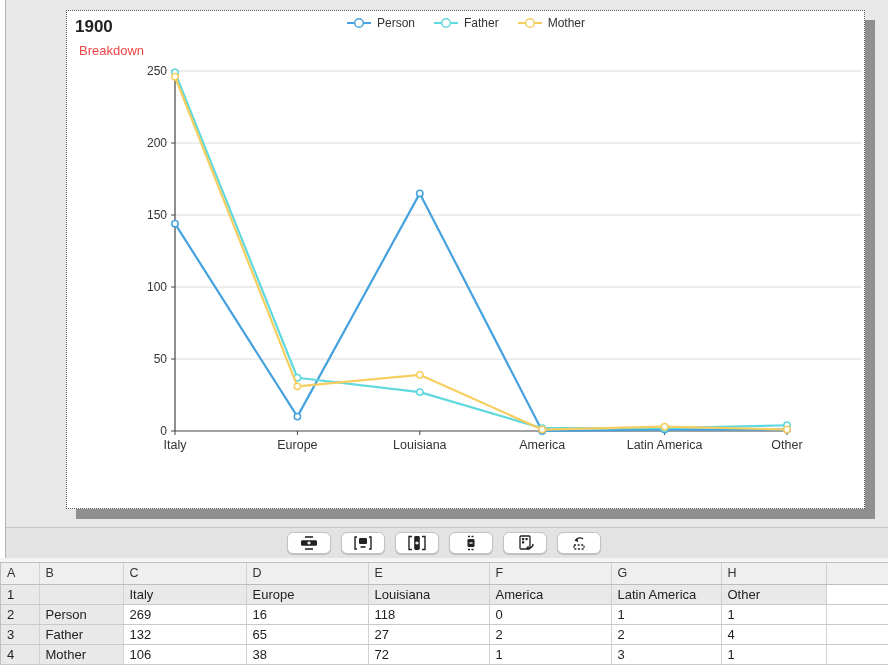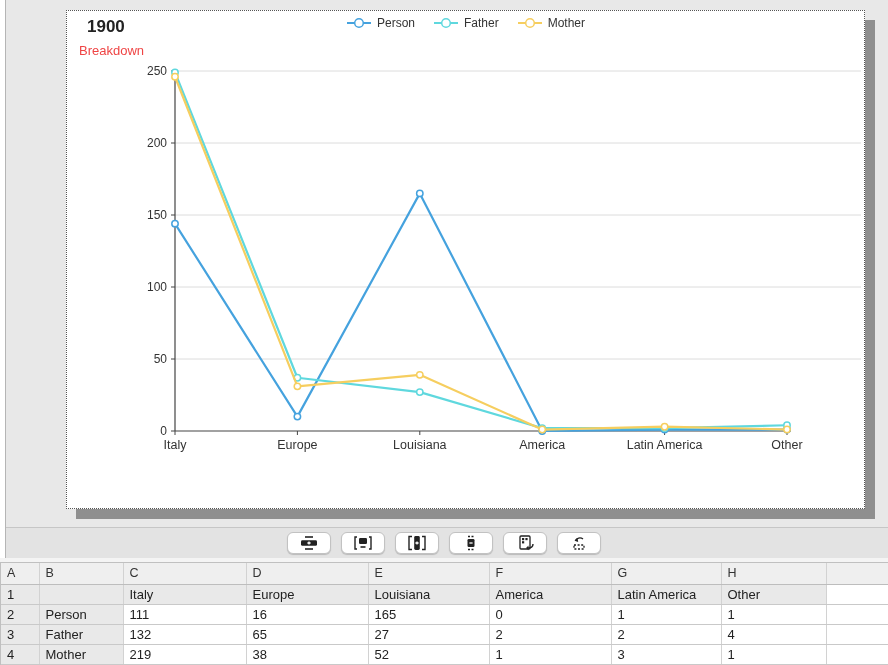--- a/index.html
+++ b/index.html
@@ -3,21 +3,21 @@
 <meta charset="utf-8">
 <style>
   * { margin:0; padding:0; box-sizing:border-box; }
   html,body { width:888px; height:665px; font-family:"Liberation Sans", sans-serif; background:#fff; overflow:hidden; }
 
   
   .canvas { position:relative; width:888px; height:527px; background:#e8e8e8; }
   .left-strip { position:absolute; left:0; top:0; width:6px; height:558px; background:#fff; border-right:1px solid #b5b5b5; z-index:5; }
   .chart-box { position:absolute; left:66px; top:10px; width:799px; height:499px; background:#fff;
                border:1px dotted #555; box-shadow:10px 10px 0 #8f8f8f; }
-  .chart-title { position:absolute; left:20px; top:6px; font-size:17px; font-weight:bold; color:#222; }
+  .chart-title { position:absolute; left:8px; top:6px; font-size:17px; font-weight:bold; color:#222; }
   .chart-subtitle { position:absolute; left:12px; top:32px; font-size:13px; color:#ef4444; }
   .legend { position:absolute; left:0; top:5px; width:100%; display:flex; justify-content:center; gap:18px; }
   .legend-item { display:flex; align-items:center; gap:5px; font-size:12px; color:#333; }
   .plot-svg { position:absolute; left:0; top:0; }
 
   
   .toolbar { width:888px; height:31px; background:#e3e3e3; border-top:1px solid #c6c6c6;
              display:flex; align-items:center; justify-content:center; gap:10px; }
   .tb-btn { width:44px; height:22px; background:#fff; border:1px solid #c2c2c2; border-radius:6px;
             display:flex; align-items:center; justify-content:center; box-shadow:0 1px 1px rgba(0,0,0,.18); cursor:pointer; }
@@ -205,45 +205,45 @@
           <td class="gray">Europe</td>
           <td class="gray">Louisiana</td>
           <td class="gray">America</td>
           <td class="gray">Latin America</td>
           <td class="gray">Other</td>
           <td></td>
         </tr>
         <tr>
           <td class="gray">2</td>
           <td class="gray">Person</td>
-          <td>111</td>
+          <td>269</td>
           <td>16</td>
-          <td>165</td>
+          <td>118</td>
           <td>0</td>
           <td>1</td>
           <td>1</td>
           <td></td>
         </tr>
         <tr>
           <td class="gray">3</td>
           <td class="gray">Father</td>
           <td>132</td>
           <td>65</td>
           <td>27</td>
           <td>2</td>
           <td>2</td>
           <td>4</td>
           <td></td>
         </tr>
         <tr>
           <td class="gray">4</td>
           <td class="gray">Mother</td>
-          <td>219</td>
+          <td>106</td>
           <td>38</td>
-          <td>52</td>
+          <td>72</td>
           <td>1</td>
           <td>3</td>
           <td>1</td>
           <td></td>
         </tr>
       </tbody>
   </table>
 </div>
 
 </body></html>

